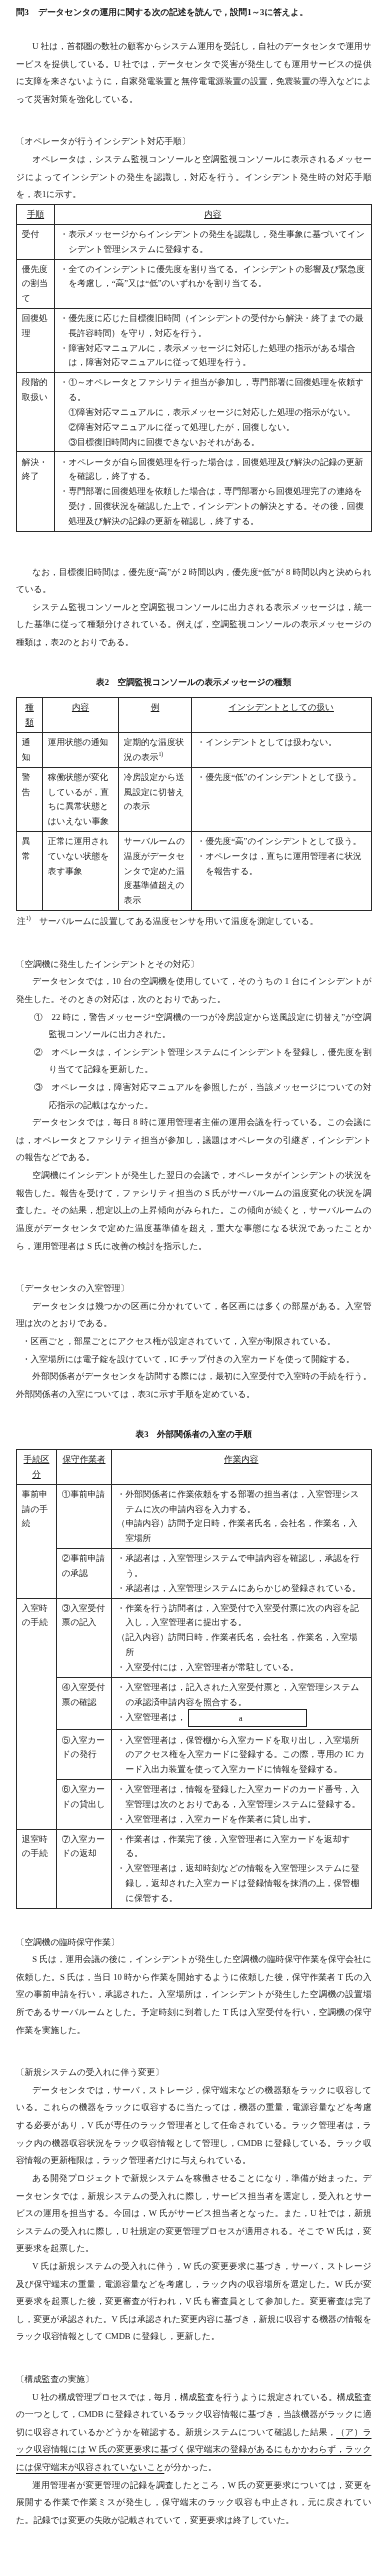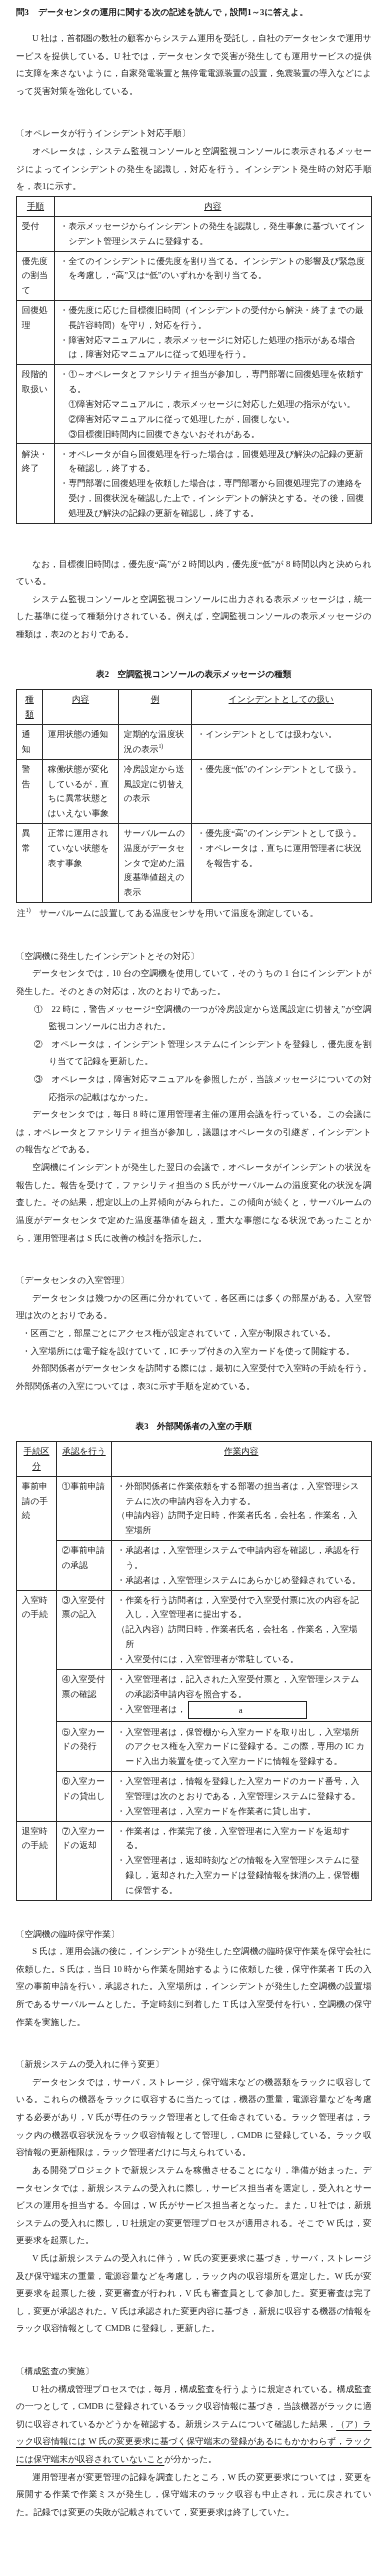--- a/index.html
+++ b/index.html
@@ -3,21 +3,21 @@
 <meta charset="utf-8">
 <style>
   html,body{margin:0;padding:0;background:#ffffff;}
   .page{
     width:379px;min-height:2576px;box-sizing:border-box;
     padding:4.3px 7.5px 32px 16px;
     font-family:"Liberation Serif","DejaVu Serif",serif;
     font-size:8.6px;color:#1a1a1a;line-height:2.05;
     background:#ffffff;
   }
-  .prob-header{display:flex;gap:1.1em;font-weight:600;margin-bottom:8px;}
+  .prob-header{display:flex;gap:1.1em;font-weight:600;margin-bottom:16px;}
   .para{margin:0;text-indent:1.9em;text-align:justify;}
   .sec-heading{margin-top:25px;font-weight:500;}
   .enum-item{margin:0 0 0 2.1em;padding-left:1.7em;text-indent:-1.7em;text-align:justify;}
   .bullet-item{margin:0 0 0 .7em;padding-left:1em;text-indent:-1em;text-align:justify;}
   .tbl-caption{text-align:center;font-weight:600;margin:22.6px 0 5.4px;}
   table.doc{border-collapse:collapse;width:100%;table-layout:fixed;}
   table.doc th,table.doc td{
     border:0.9px solid #2a2a2a;padding:2.1px 4.8px;vertical-align:top;
     line-height:1.72;font-weight:normal;text-align:left;word-break:break-all;
   }
@@ -171,21 +171,21 @@
   <div class="tbl-caption">表3　外部関係者の入室の手順</div>
   <table class="doc">
     <colgroup>
         <col class="t3-c1">
         <col class="t3-c2">
         <col>
       </colgroup>
     <thead>
       <tr>
         <th>手続区分</th>
-        <th>承認を行う</th>
+        <th>保守作業者</th>
         <th>作業内容</th>
       </tr>
     </thead>
     <tbody>
       <tr>
         <td class="vmid" rowspan="2">事前申請の手続</td>
         <td class="vmid">①事前申請</td>
         <td>
           <div class="ln">・外部関係者に作業依頼をする部署の担当者は，入室管理システムに次の申請内容を入力する。</div>
           <div class="ln">（申請内容）訪問予定日時，作業者氏名，会社名，作業名，入室場所</div>

